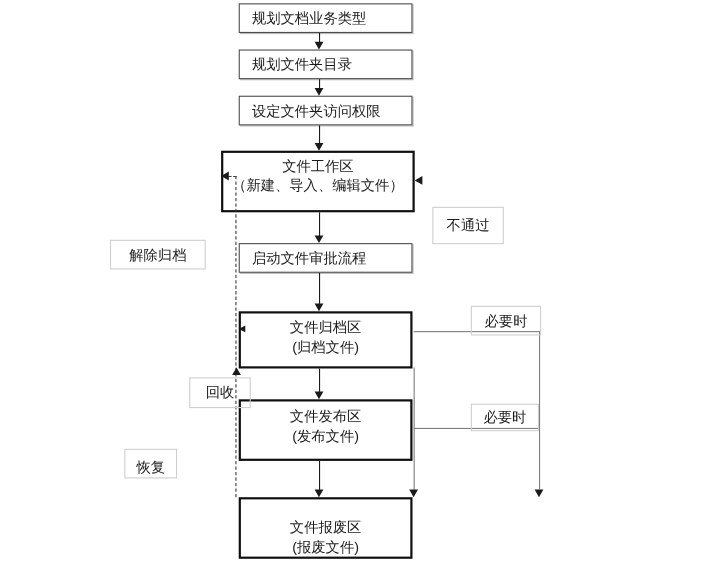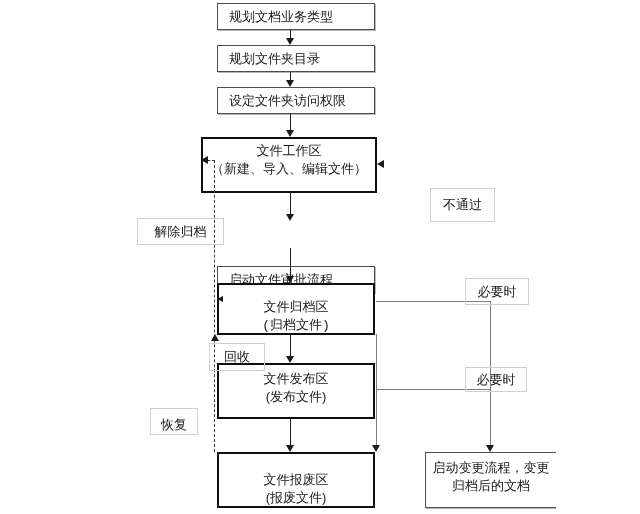--- a/index.html
+++ b/index.html
@@ -8,21 +8,21 @@
     font-family:"Liberation Sans","DejaVu Sans",sans-serif;
     color:#1a1a1a;font-size:13px;overflow:hidden;
   }
   
   .fbox{position:absolute;background:#fff;box-sizing:border-box;}
   .thin{border:1px solid #4d4d4d;box-shadow:1px 1px 0 #b9b9b9;}
   .bold{border:2px solid #0f0f0f;}
   .lbl{border:1px solid #cfcfcf;background:transparent;}
   .txt-left{display:flex;align-items:center;padding-left:11px;}
   .txt-center{text-align:center;line-height:18px;padding-top:4px;}
-  .lbl-center{display:flex;align-items:center;justify-content:center;margin-left:37px;}
+  .lbl-center{display:flex;align-items:center;justify-content:center;}
   
   .vline{position:absolute;width:1px;background:#1a1a1a;}
   .vline-gray{position:absolute;width:1px;background:#7d7d7d;}
   .hline-gray{position:absolute;height:1px;background:#7d7d7d;}
   .vdash{position:absolute;width:0;border-left:1px dashed #3a3a3a;}
   .hdash{position:absolute;height:0;border-top:1px dashed #3a3a3a;}
   .arr-down{position:absolute;width:0;height:0;
     border-left:4px solid transparent;border-right:4px solid transparent;
     border-top:7px solid #1a1a1a;}
   .arr-up{position:absolute;width:0;height:0;
@@ -47,43 +47,39 @@
 
   <div class="fbox thin txt-left" style="left:217px;top:87px;width:158px;height:27px;">
     <span>设定文件夹访问权限</span>
   </div>
 
   <div class="fbox bold txt-center" style="left:201px;top:137px;width:176px;height:56px;padding-top:3px;">
     <div>文件工作区</div>
     <div>（新建、导入、编辑文件）</div>
   </div>
 
-  <div class="fbox thin txt-left" style="left:217px;top:221px;width:158px;height:27px;margin-top:45px;">
+  <div class="fbox thin txt-left" style="left:217px;top:221px;width:158px;height:27px;">
     <span>启动文件审批流程</span>
   </div>
 
-  <div class="fbox bold txt-center" style="left:217px;top:283px;width:158px;height:52px;padding-top:14px;font-family:Liberation Mono, monospace;">
+  <div class="fbox bold txt-center" style="left:217px;top:283px;width:158px;height:52px;padding-top:4px;">
     <div>文件归档区</div>
     <div>(归档文件)</div>
   </div>
 
   <div class="fbox bold txt-center" style="left:217px;top:363px;width:158px;height:56px;padding-top:5px;">
     <div>文件发布区</div>
     <div>(发布文件)</div>
   </div>
 
   <div class="fbox bold txt-center" style="left:217px;top:452px;width:158px;height:56px;padding-top:17px;">
     <div>文件报废区</div>
     <div>(报废文件)</div>
   </div>
 
-  <div class="fbox thin txt-center" style="left:425px;top:452px;width:132px;height:56px;padding-top:6px;">
-    <div>启动变更流程，变更</div>
-    <div>归档后的文档</div>
-  </div>
 
   <div class="vline" style="left:290px;top:30px;height:9px;"></div>
   <div class="arr-down" style="left:286px;top:38px;"></div>
 
   <div class="vline" style="left:290px;top:72px;height:9px;"></div>
   <div class="arr-down" style="left:286px;top:80px;"></div>
 
   <div class="vline" style="left:290px;top:114px;height:17px;"></div>
   <div class="arr-down" style="left:286px;top:130px;"></div>
 

